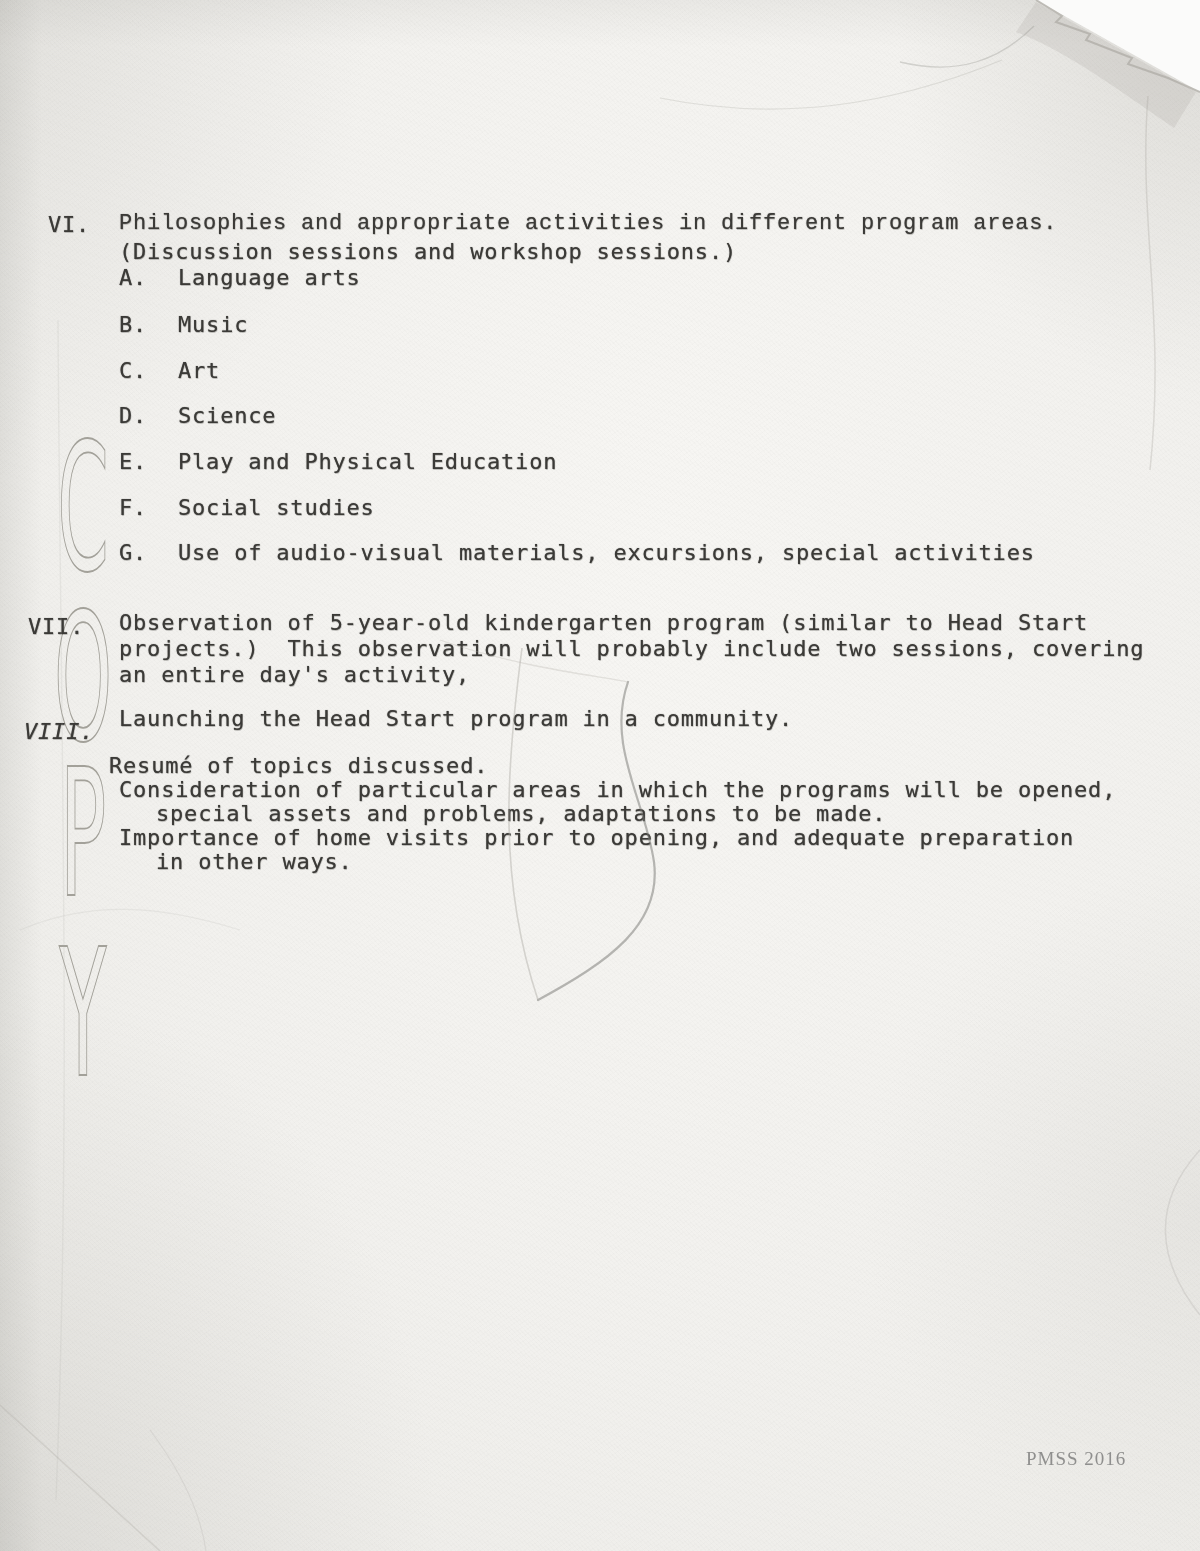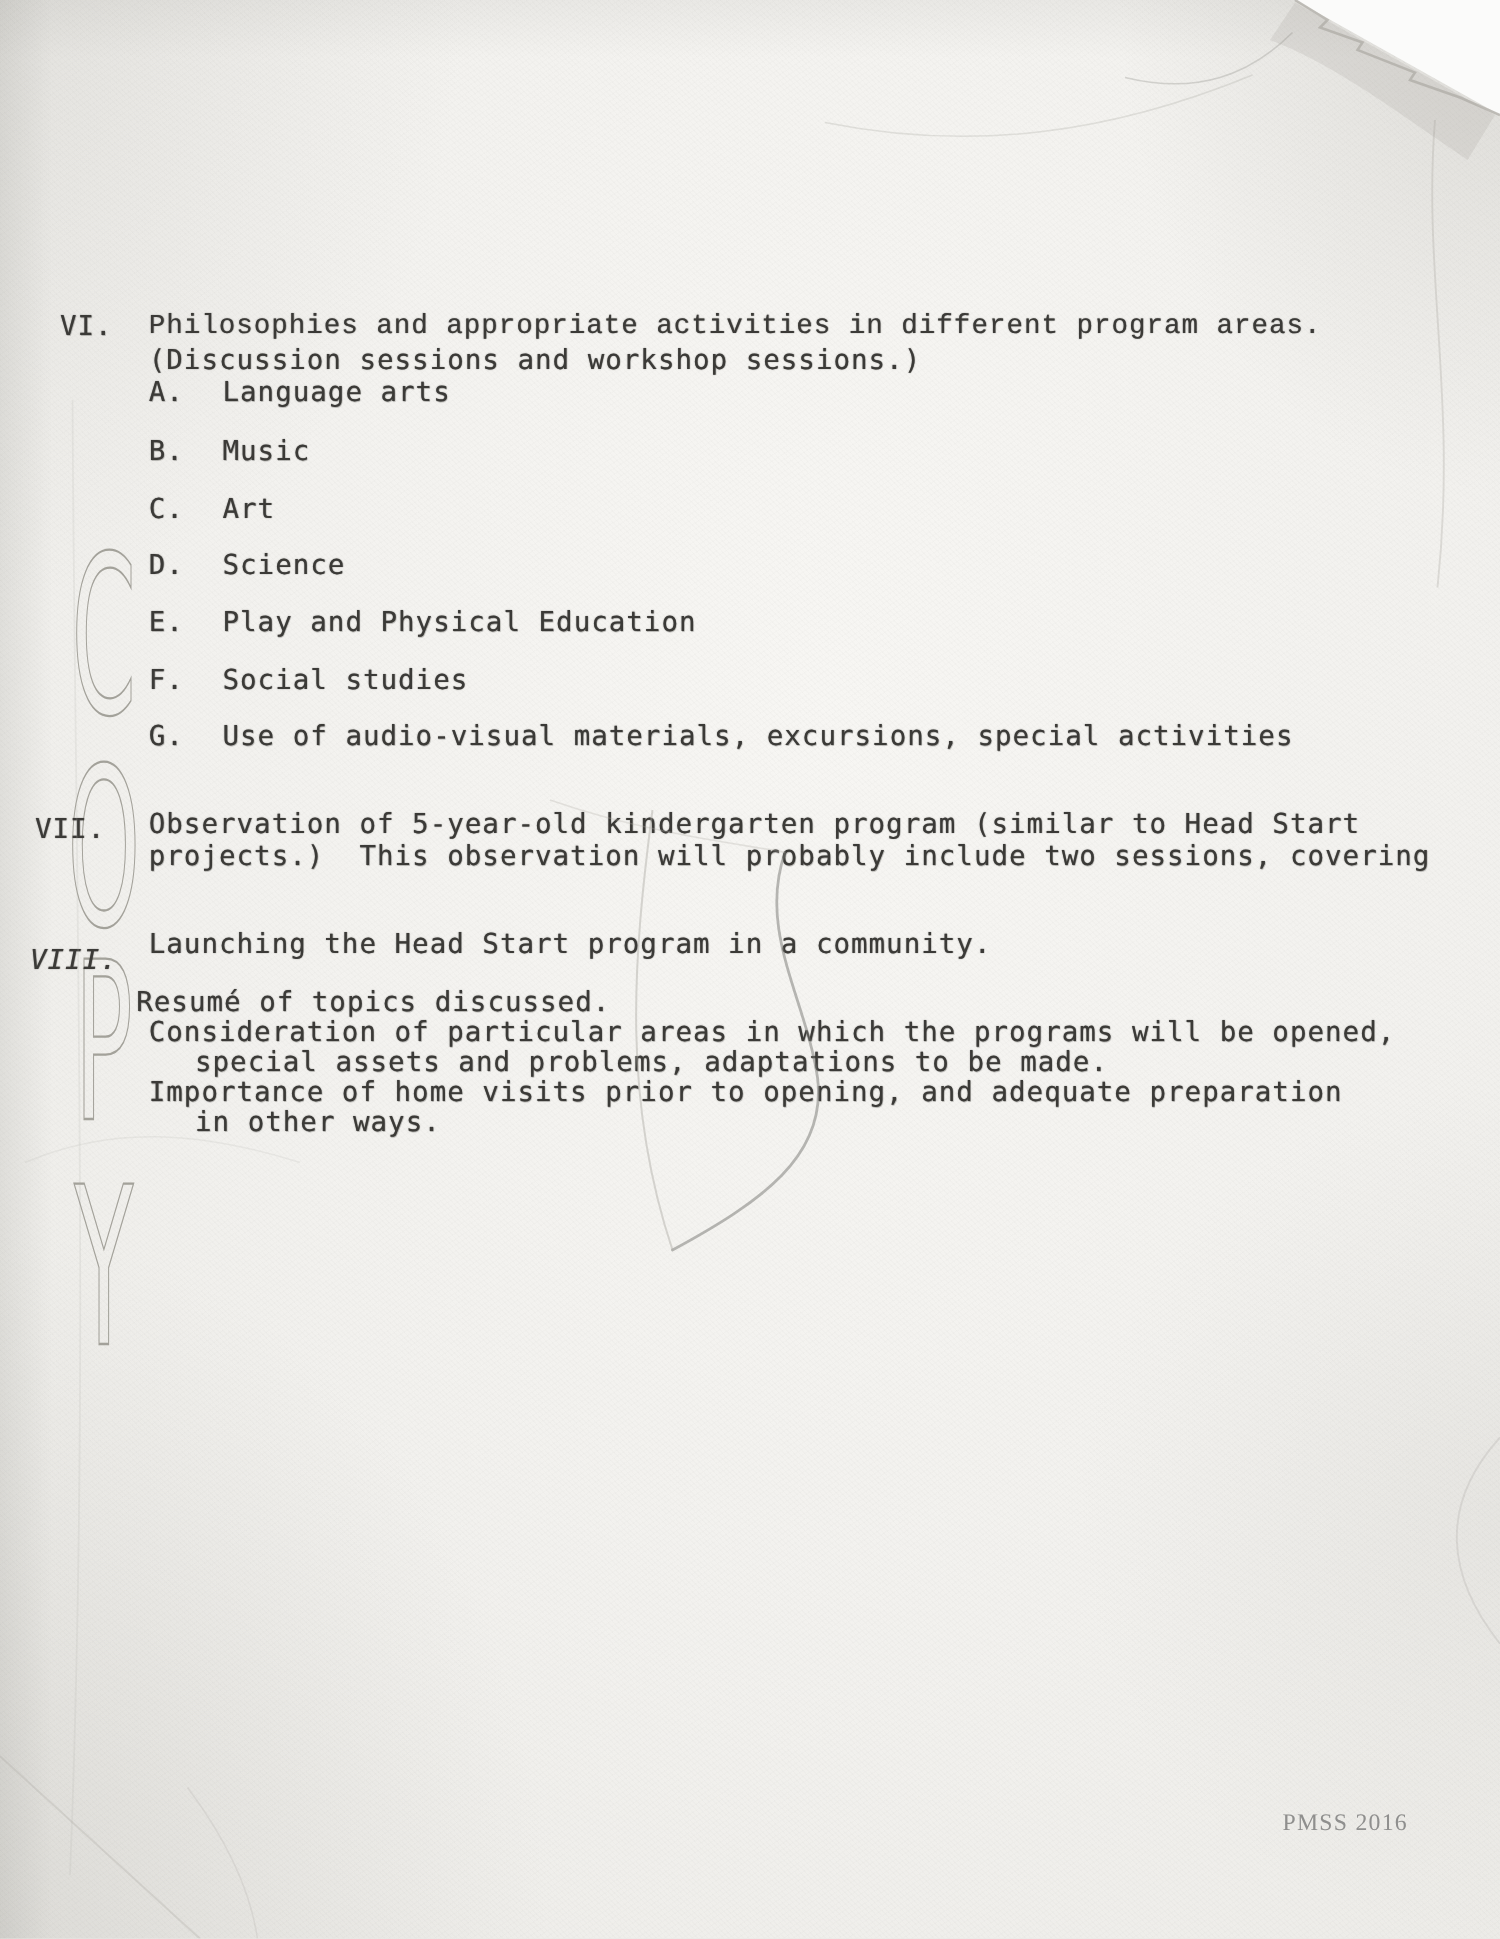--- a/index.html
+++ b/index.html
@@ -29,21 +29,20 @@
   }
   .tw {
     position: absolute;
     font-family: "DejaVu Sans Mono", "Liberation Mono", monospace;
     font-size: 22px;
     line-height: 24px;
     letter-spacing: 0.8px;
     color: #3b3a37;
     white-space: pre;
     text-shadow: 0 0 1px rgba(55,54,50,0.65), 0.5px 0.5px 0 rgba(55,54,50,0.22);
-    margin-top: 37px;
   }
   .overlay-svg { position: absolute; left: 0; top: 0; pointer-events: none; }
   .wm-svg { position: absolute; left: 50px; top: 430px; pointer-events: none; }
   .pmss {
     position: absolute;
     left: 1026px; top: 1448px;
     font-family: "Liberation Serif", "DejaVu Serif", serif;
     font-size: 19px;
     letter-spacing: 1px;
     color: #8f8f8e;
@@ -92,20 +91,21 @@
     <span class="tw" style="left:178px; top:496px;">Social studies</span>
   </div>
   <div>
     <span class="tw" style="left:119px; top:541px;">G.</span>
     <span class="tw" style="left:178px; top:541px;">Use of audio-visual materials, excursions, special activities</span>
   </div>
 
   <div class="tw" style="left:28px;  top:615px;">VII.</div>
   <div class="tw" style="left:119px; top:611px;">Observation of 5-year-old kindergarten program (similar to Head Start</div>
   <div class="tw" style="left:119px; top:637px;">projects.)  This observation will probably include two sessions, covering</div>
+  <div class="tw" style="left:119px; top:663px;">an entire day's activity,</div>
 
   <div class="tw" style="left:24px;  top:720px;font-style:italic;">VIII.</div>
   <div class="tw" style="left:119px; top:707px;text-align:center;">Launching the Head Start program in a community.</div>
 
   <div class="tw" style="left:109px; top:754px;">Resumé of topics discussed.</div>
   <div class="tw" style="left:119px; top:778px;">Consideration of particular areas in which the programs will be opened,</div>
   <div class="tw" style="left:156px; top:802px;">special assets and problems, adaptations to be made.</div>
   <div class="tw" style="left:119px; top:826px;">Importance of home visits prior to opening, and adequate preparation</div>
   <div class="tw" style="left:156px; top:850px;">in other ways.</div>
 

